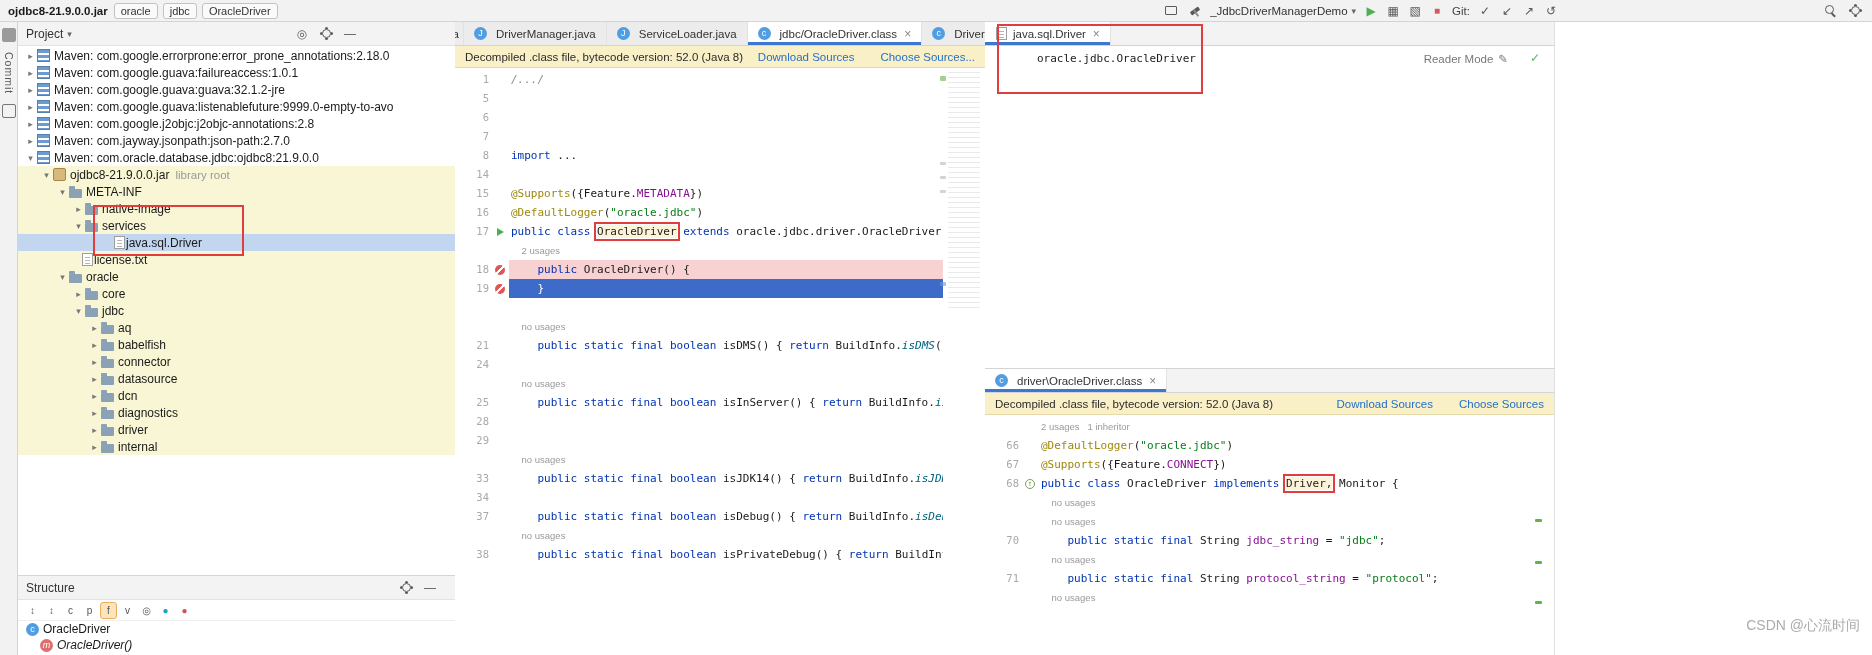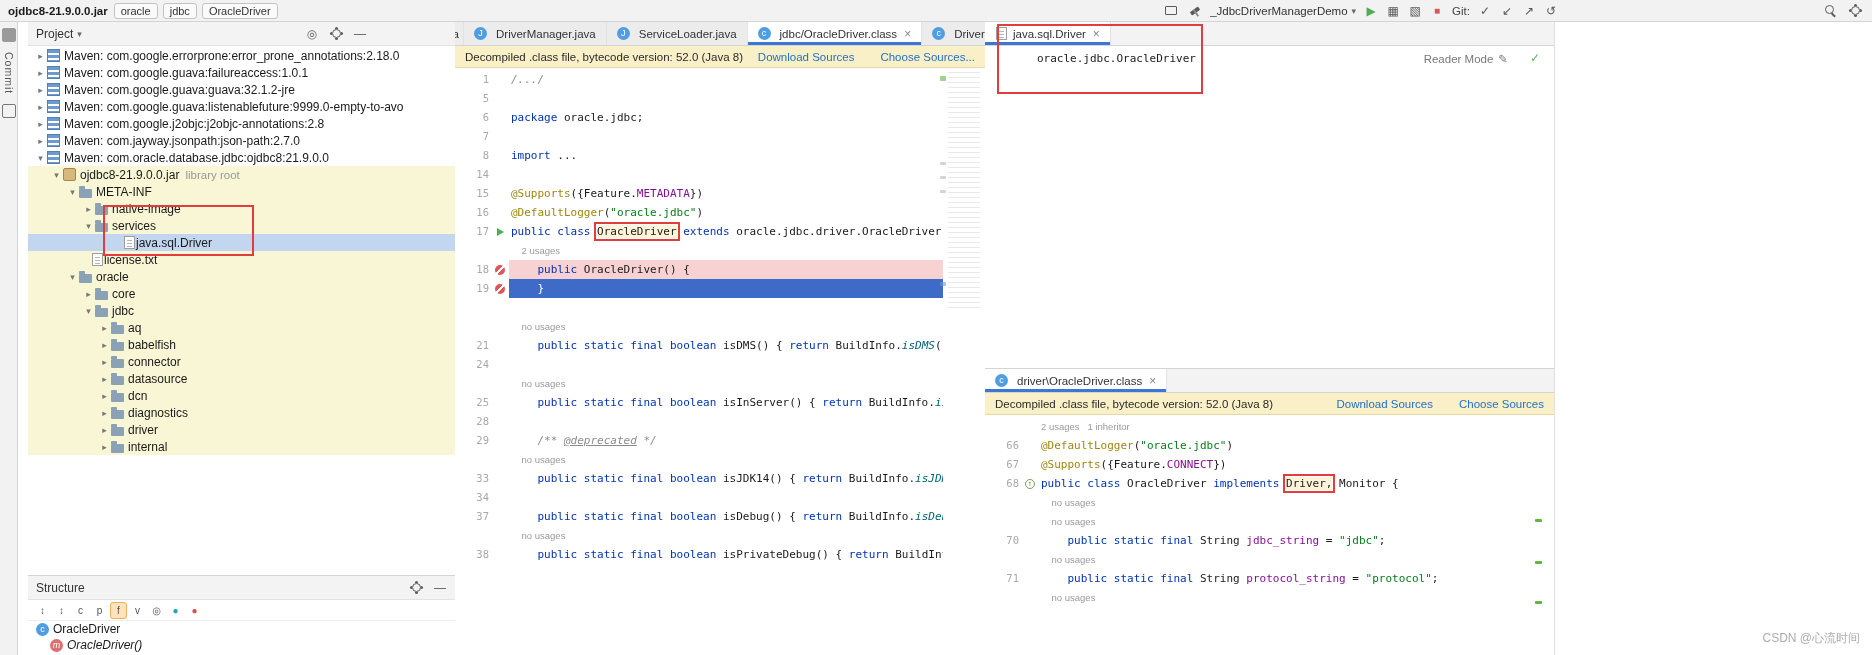--- a/index.html
+++ b/index.html
@@ -35,21 +35,21 @@
 
   
   #stripe{position:absolute;left:0;top:22px;width:18px;bottom:0;background:#f2f2f2;
           border-right:1px solid #d4d4d4;display:flex;flex-direction:column;align-items:center;
           padding-top:6px;gap:10px;box-sizing:border-box;}
   .sq{width:12px;height:12px;border:1.5px solid #777;border-radius:2px;flex:none;}
   .sq.fill{background:#9a9a9a;border-color:#9a9a9a;}
   .vtext{writing-mode:vertical-rl;font-size:10.5px;color:#555;letter-spacing:1px;}
 
   
-  #project{position:absolute;left:28px;top:22px;width:437px;bottom:0;background:#fff;
+  #project{position:absolute;left:18px;top:22px;width:437px;bottom:0;background:#fff;
            border-right:1px solid #d4d4d4;overflow:hidden;}
   .phead{height:24px;display:flex;align-items:center;padding:0 8px;gap:4px;font-size:12px;
          color:#333;background:#f3f3f3;border-bottom:1px solid #e3e3e3;box-sizing:border-box;}
   .ph-icons{margin-left:auto;margin-right:88px;display:flex;gap:6px;}
   #tree{position:absolute;left:0;right:0;top:25px;}
   .trow{height:17px;display:flex;align-items:center;font-size:12px;white-space:nowrap;
         overflow:hidden;box-sizing:border-box;cursor:default;}
   .trow.yellow{background:var(--library_bg,#f8f6d4);}
   .trow.selected{background:var(--tree_selection,#c2d7ef);}
   .chev{width:13px;color:#777;font-size:9px;text-align:center;flex:none;}
@@ -135,21 +135,21 @@
   .rt-line{position:absolute;left:52px;top:30px;margin:0;font-family:"DejaVu Sans Mono",monospace;font-size:11px;color:#1a1a1a;white-space:pre;}
   .reader{position:absolute;right:46px;top:30px;color:#787878;font-size:11.5px;display:flex;gap:5px;align-items:center;}
   .insp-ok{position:absolute;right:14px;top:29px;color:#5fb865;font-size:12px;}
   .redbox{position:absolute;border:2px solid var(--annotation_red,#e03e3e);pointer-events:none;z-index:6;}
 
   #rightbottom{position:absolute;left:985px;top:368px;width:570px;height:287px;background:#fde047;
                border-top:1px solid #d4d4d4;border-right:1px solid #e0e0e0;box-sizing:border-box;overflow:hidden;}
   .edge-marks i{position:absolute;right:12px;width:7px;height:3px;background:#62b543;border-radius:1px;}
 
   #emptyright{position:absolute;left:1556px;top:22px;right:0;bottom:0;background:#fff;}
-  .watermark{position:absolute;right:12px;bottom:8px;color:rgba(150,150,150,.8);font-size:12px;z-index:9;}
+  .watermark{position:absolute;right:12px;bottom:20px;color:rgba(150,150,150,.8);font-size:14px;z-index:9;}
 </style>
 </head>
 <body>
 
 <div id="app">
 
   <header id="titlebar">
     <span class="win-title">ojdbc8-21.9.0.0.jar</span>
     <span id="chips" style="display:flex;gap:5px;">
         <span class="chip">oracle</span>
@@ -399,21 +399,20 @@
           <pre class="ctext"><span class="tk-c">/.../</span></pre>
         </div>
         <div class="crow">
           <span class="ln">5</span>
           <span class="gut"></span>
           <pre class="ctext"></pre>
         </div>
         <div class="crow">
           <span class="ln">6</span>
           <span class="gut"></span>
-          <pre class="ctext"><span class="tk-k">package </span><span class="tk-t">oracle.jdbc;</span></pre>
         </div>
         <div class="crow">
           <span class="ln">7</span>
           <span class="gut"></span>
           <pre class="ctext"></pre>
         </div>
         <div class="crow">
           <span class="ln">8</span>
           <span class="gut"></span>
           <pre class="ctext"><span class="tk-k">import </span><span class="tk-t">...</span></pre>
@@ -490,21 +489,20 @@
           <pre class="ctext"><span class="tk-t">    </span><span class="tk-k">public static final boolean </span><span class="tk-t">isInServer() { </span><span class="tk-k">return </span><span class="tk-t">BuildInfo.</span><span class="tk-call">isInServer</span></pre>
         </div>
         <div class="crow">
           <span class="ln">28</span>
           <span class="gut"></span>
           <pre class="ctext"></pre>
         </div>
         <div class="crow">
           <span class="ln">29</span>
           <span class="gut"></span>
-          <pre class="ctext"><span class="tk-c">    /** </span><span class="tk-cu">@deprecated</span><span class="tk-c"> */</span></pre>
         </div>
         <div class="crow">
           <span class="ln"></span>
           <span class="gut"></span>
           <pre class="ctext"><span class="tk-hint">    no usages</span></pre>
         </div>
         <div class="crow">
           <span class="ln">33</span>
           <span class="gut"></span>
           <pre class="ctext"><span class="tk-t">    </span><span class="tk-k">public static final boolean </span><span class="tk-t">isJDK14() { </span><span class="tk-k">return </span><span class="tk-t">BuildInfo.</span><span class="tk-call">isJDK14</span></pre>

